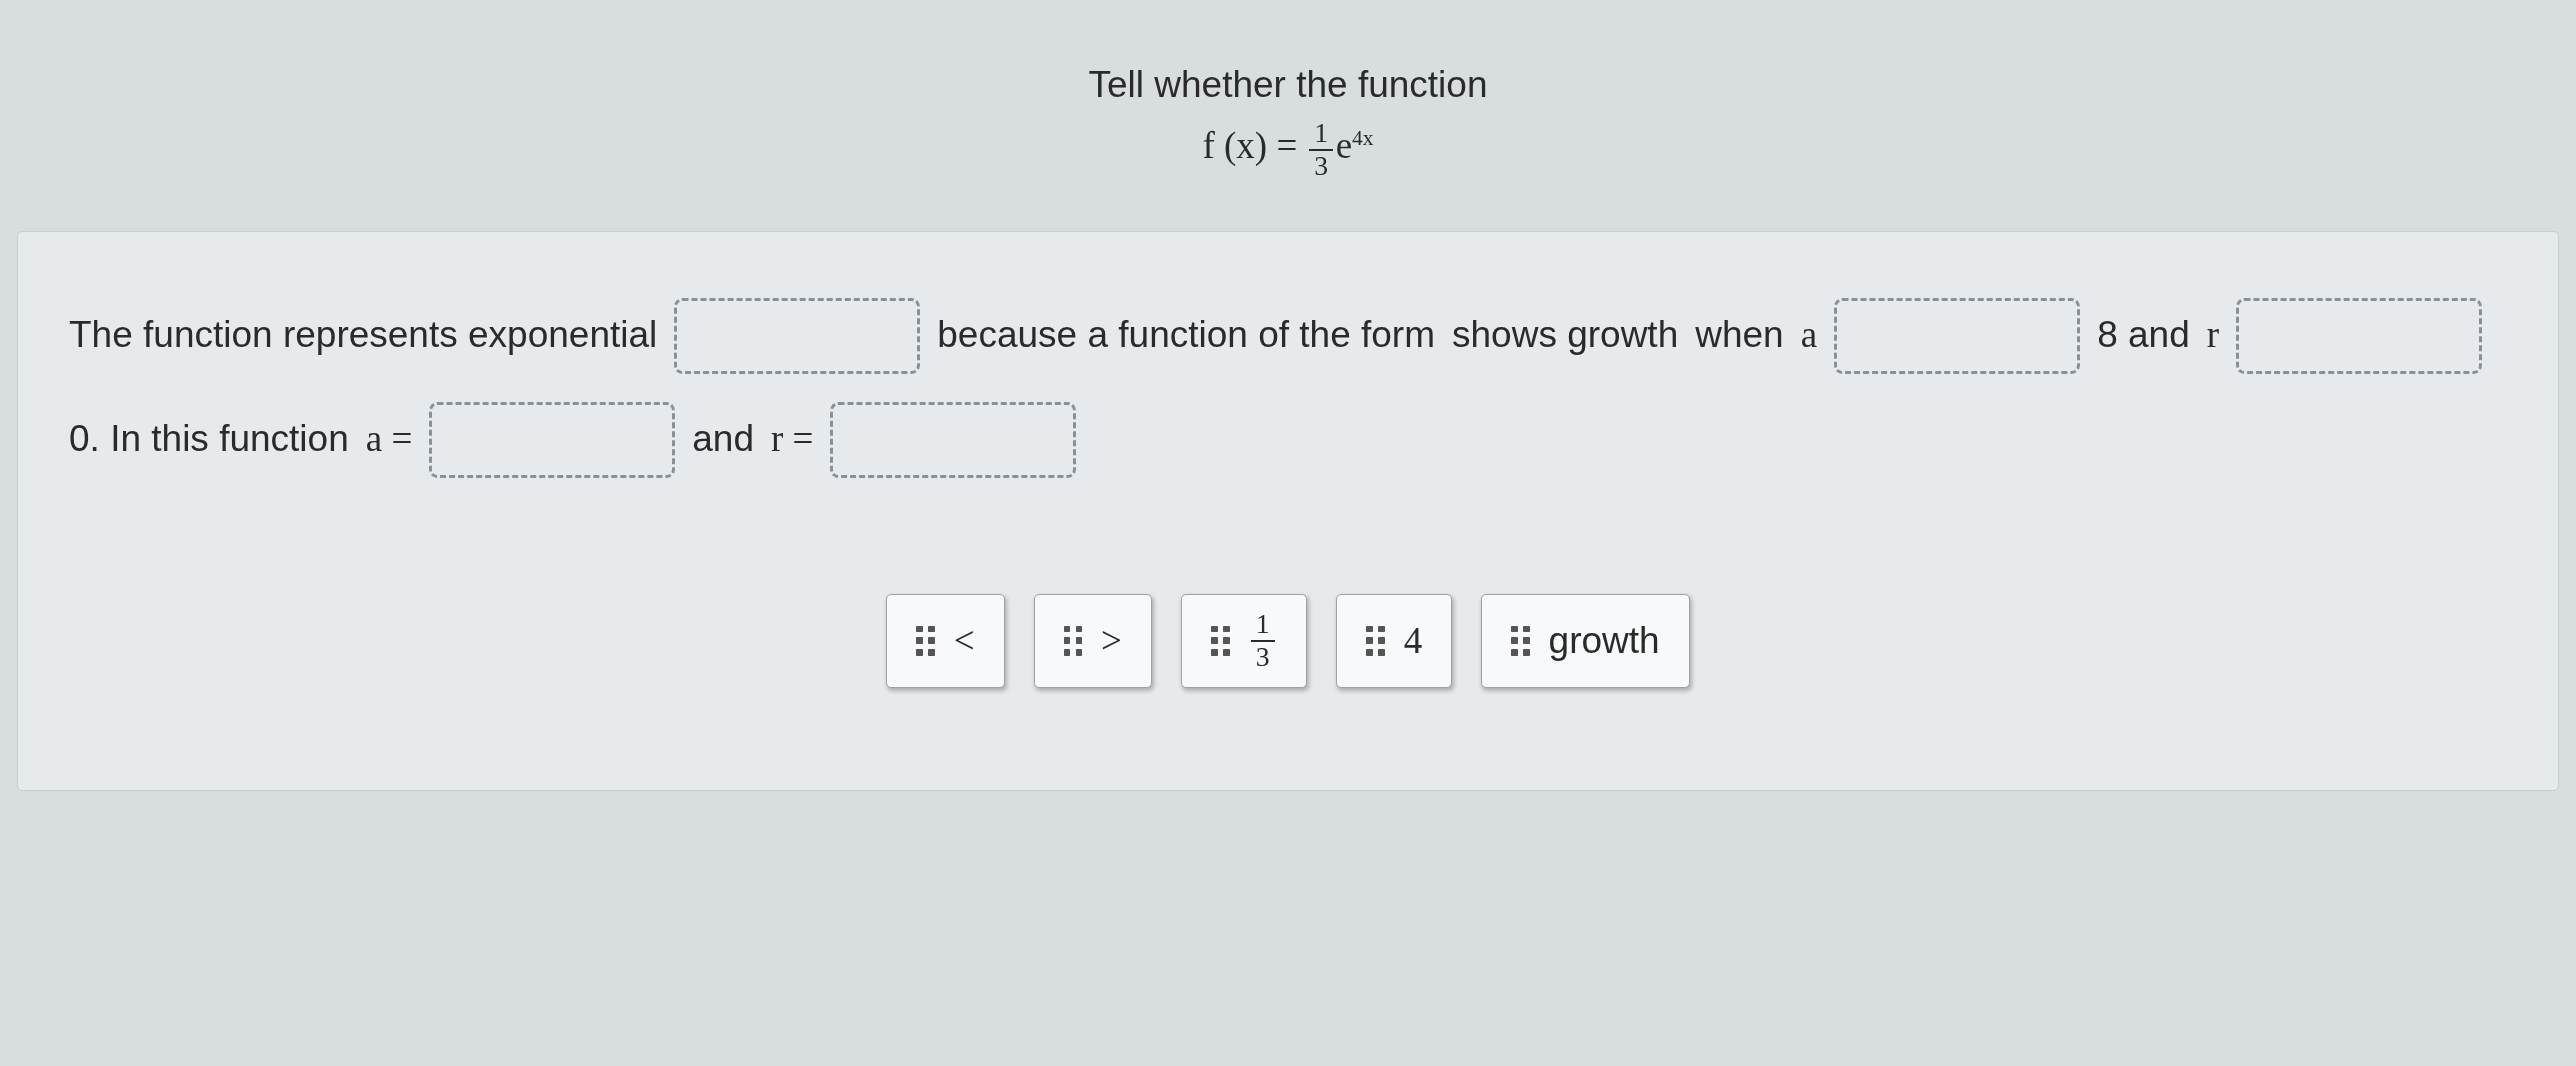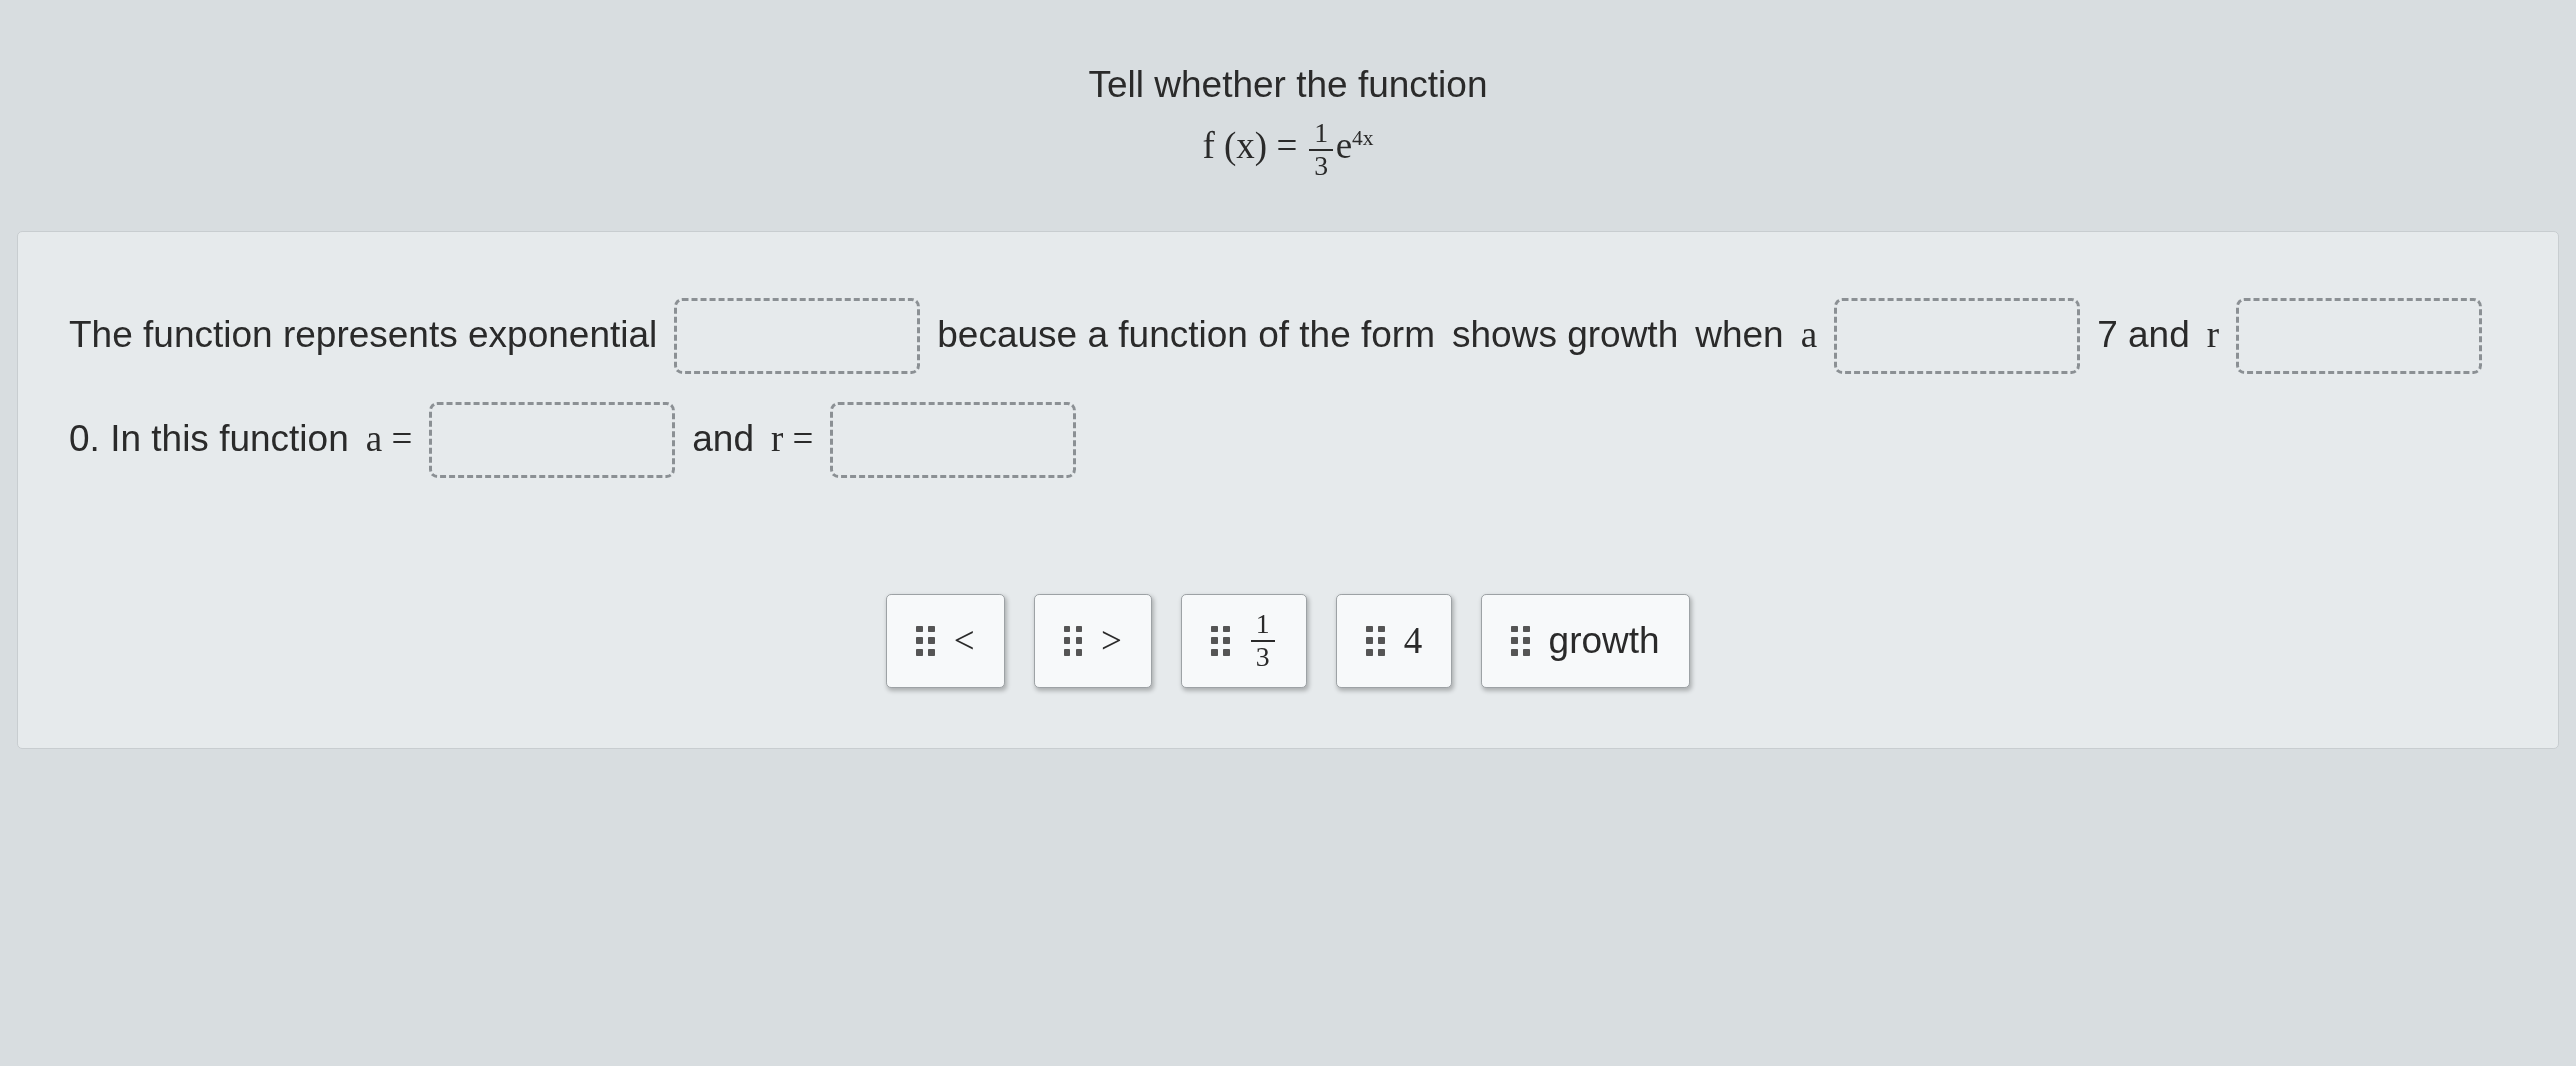--- a/index.html
+++ b/index.html
@@ -18,21 +18,21 @@
     display: flex;
     flex-wrap: wrap;
     align-items: center;
     gap: 8.5px;
     flex-direction: column;
   }
   .answer-box {
     background: #e6eaec;
     border: 1.7px solid #c8cdd0;
     border-radius: 5.1px;
-    padding: 59px 51px 60px 51px;
+    padding: 59px 51px 102px 51px;
   }
   .flow {
     display: flex;
     flex-wrap: wrap;
     align-items: center;
     gap: 15.3px 17px;
     line-height: 2.4;
   }
   .drop {
     display: inline-block;
@@ -104,21 +104,21 @@
 <div class="answer-box">
   <div class="flow">
     <span>The function represents exponential</span>
     <span class="drop"></span>
     <span>because a function of the form</span>
     <span>shows growth</span>
 
     <span>when</span>
     <span class="math mi">a</span>
     <span class="drop"></span>
-    <span>7 and</span>
+    <span>8 and</span>
     <span class="math mi">r</span>
     <span class="drop"></span>
     <span>0. In this function</span>
     <span class="math mi">a =</span>
     <span class="drop"></span>
     <span>and</span>
     <span class="math mi">r =</span>
     <span class="drop"></span>
   </div>
 

